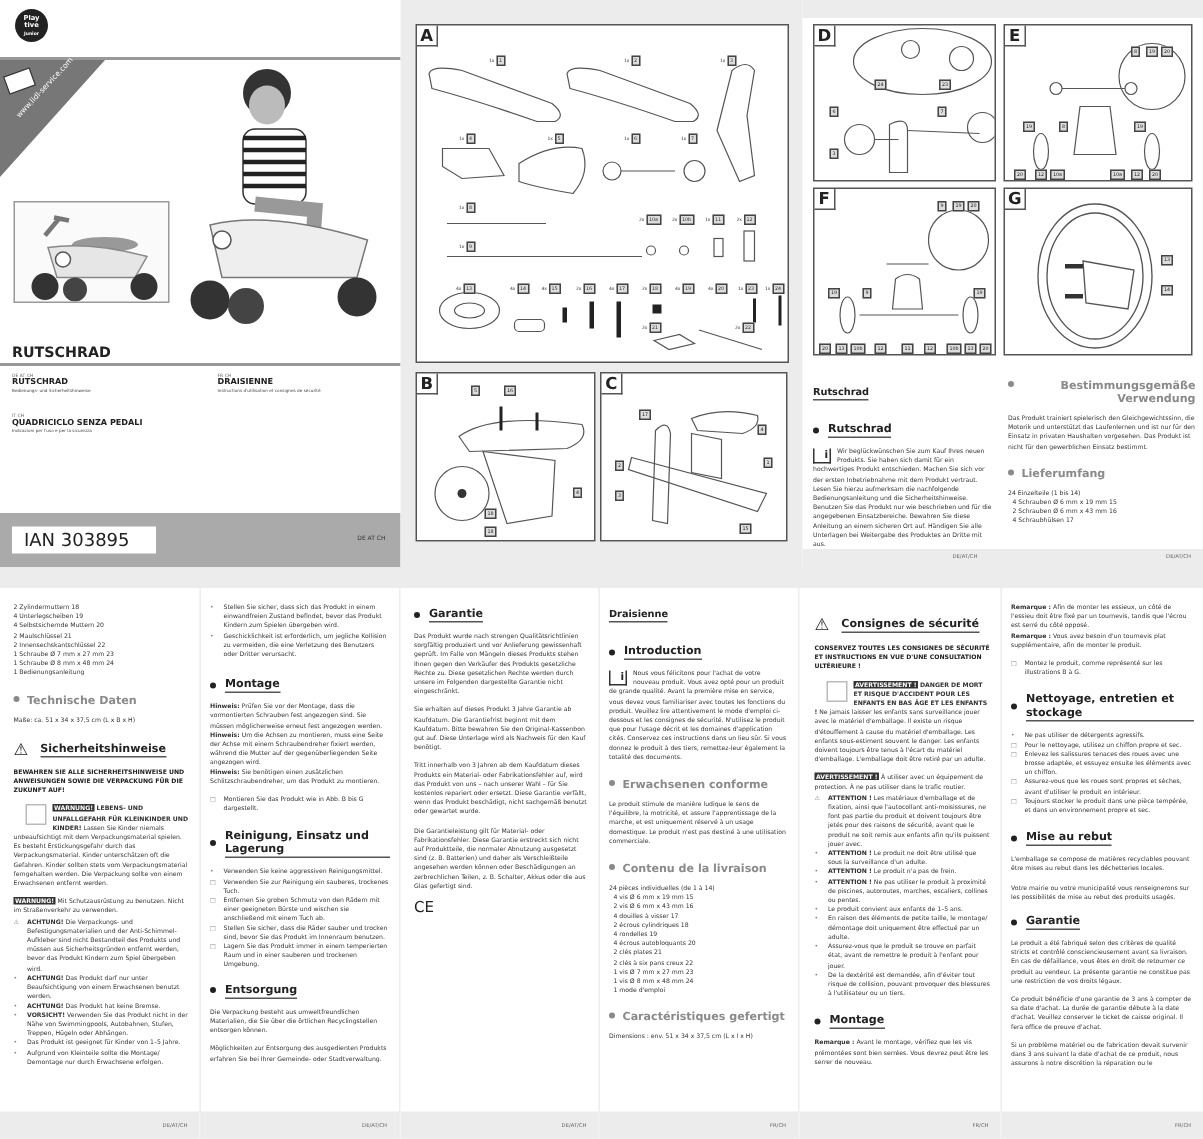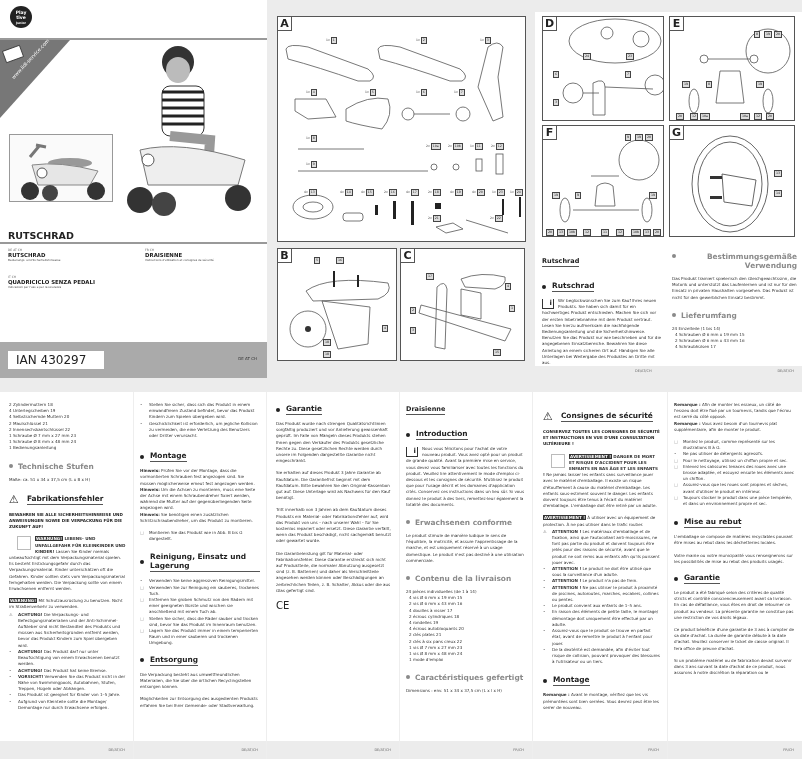--- a/index.html
+++ b/index.html
@@ -88,21 +88,21 @@
       <div style="font-size:2.8px;color:#444;">Instructions d'utilisation et consignes de sécurité</div>
     </div>
     <div style="position:absolute;left:0;top:27px;">
       <div style="font-size:3px;color:#666;">IT CH</div>
       <div style="font-weight:bold;font-size:5.4px;">QUADRICICLO SENZA PEDALI</div>
       <div style="font-size:2.8px;color:#444;">Indicazioni per l'uso e per la sicurezza</div>
     </div>
   </div>
 
   <div style="position:absolute;left:0;right:0;top:342px;height:36px;background:#aaa;">
-    <div style="position:absolute;left:8px;top:9px;background:#fff;padding:1px 8px;font-size:12px;line-height:16px;width:96px;">IAN 430297</div>
+    <div style="position:absolute;left:8px;top:9px;background:#fff;padding:1px 8px;font-size:12px;line-height:16px;width:96px;">IAN 303895</div>
     <div style="position:absolute;right:10px;top:14px;font-size:4px;color:#333;">DE AT CH</div>
   </div>
 </div>
 
 <div class="sheet sheet-top" style="left:270px;width:262px;background:#ececec;">
   <div class="diagram-panel" style="left:7px;top:16px;width:249px;height:226px;">
     <div class="panel-letter">A</div>
     <svg width="247" height="224" viewBox="0 0 247 224">
       <g fill="none" stroke="#555" stroke-width="0.8">
         <path d="M8 32 Q10 26 30 30 L90 52 Q100 60 92 64 L80 64 Q40 50 10 42 Z"></path>
@@ -337,26 +337,26 @@
         <div>4 Unterlegscheiben 19</div>
       <div>4 Selbstsichernde Muttern 20</div>
         <div>2 Maulschlüssel 21</div>
       <div>2 Innensechskantschlüssel 22</div>
         <div>1 Schraube Ø 7 mm x 27 mm 23</div>
       <div>1 Schraube Ø 8 mm x 48 mm 24</div>
         <div>1 Bedienungsanleitung</div>
     </div>
     <div class="h-grey">
         <span class="dot"></span>
-        <span>Technische Stufen</span>
+        <span>Technische Daten</span>
       </div>
     <div class="para">Maße: ca. 51 x 34 x 37,5 cm (L x B x H)</div>
     <div class="h-bullet" style="margin-top:10px;">
       <span style="font-size:11px;margin-right:8px;">⚠</span>
-      <span class="lbl">Fabrikationsfehler</span>
+      <span class="lbl">Sicherheitshinweise</span>
     </div>
     <div class="para" style="font-weight:bold;color:#222;">BEWAHREN SIE ALLE SICHERHEITSHINWEISE UND ANWEISUNGEN SOWIE DIE VERPACKUNG FÜR DIE ZUKUNFT AUF!</div>
     <div class="para">
       <span style="float:left;width:14px;height:14px;border:1px solid #bbb;margin:0 4px 0 8px;"></span>
       <span class="warn-tag">WARNUNG!</span>
       <b>LEBENS- UND UNFALLGEFAHR FÜR KLEINKINDER UND KINDER!</b>
       <span>Lassen Sie Kinder niemals unbeaufsichtigt mit dem Verpackungsmaterial spielen. Es besteht Erstickungsgefahr durch das Verpackungsmaterial. Kinder unterschätzen oft die Gefahren. Kinder sollten stets vom Verpackungsmaterial ferngehalten werden. Die Verpackung sollte von einem Erwachsenen entfernt werden.</span>
     </div>
     <div class="para" style="margin-bottom:1px;">
       <span class="warn-tag">WARNUNG!</span> <span>Mit Schutzausrüstung zu benutzen. Nicht im Straßenverkehr zu verwenden.</span>
@@ -564,20 +564,24 @@
 <div class="sheet sheet-bot" style="left:667px;width:135px;border-left:1px solid #eee;">
   <div style="padding:10px 6px 0 6px;">
     <div class="tiny">
       <div><b>Remarque :</b> <span>Afin de monter les essieux, un côté de l'essieu doit être fixé par un tournevis, tandis que l'écrou est serré du côté opposé.</span></div>
       <div><b>Remarque :</b> <span>Vous avez besoin d'un tournevis plat supplémentaire, afin de monter le produit.</span></div>
     </div>
     <div class="bul" style="margin-top:6px;">
         <span class="m">□</span>
         <span>Montez le produit, comme représenté sur les illustrations B à G.</span>
       </div>
+    <div class="h-bullet" style="margin-top:10px;">
+        <span class="dot"></span>
+        <span class="lbl">Nettoyage, entretien et stockage</span>
+      </div>
     <div class="bul">
         <span class="m">•</span>
         <span>Ne pas utiliser de détergents agressifs.</span>
       </div>
     <div class="bul">
         <span class="m">□</span>
         <span>Pour le nettoyage, utilisez un chiffon propre et sec.</span>
       </div>
     <div class="bul">
         <span class="m">□</span>

